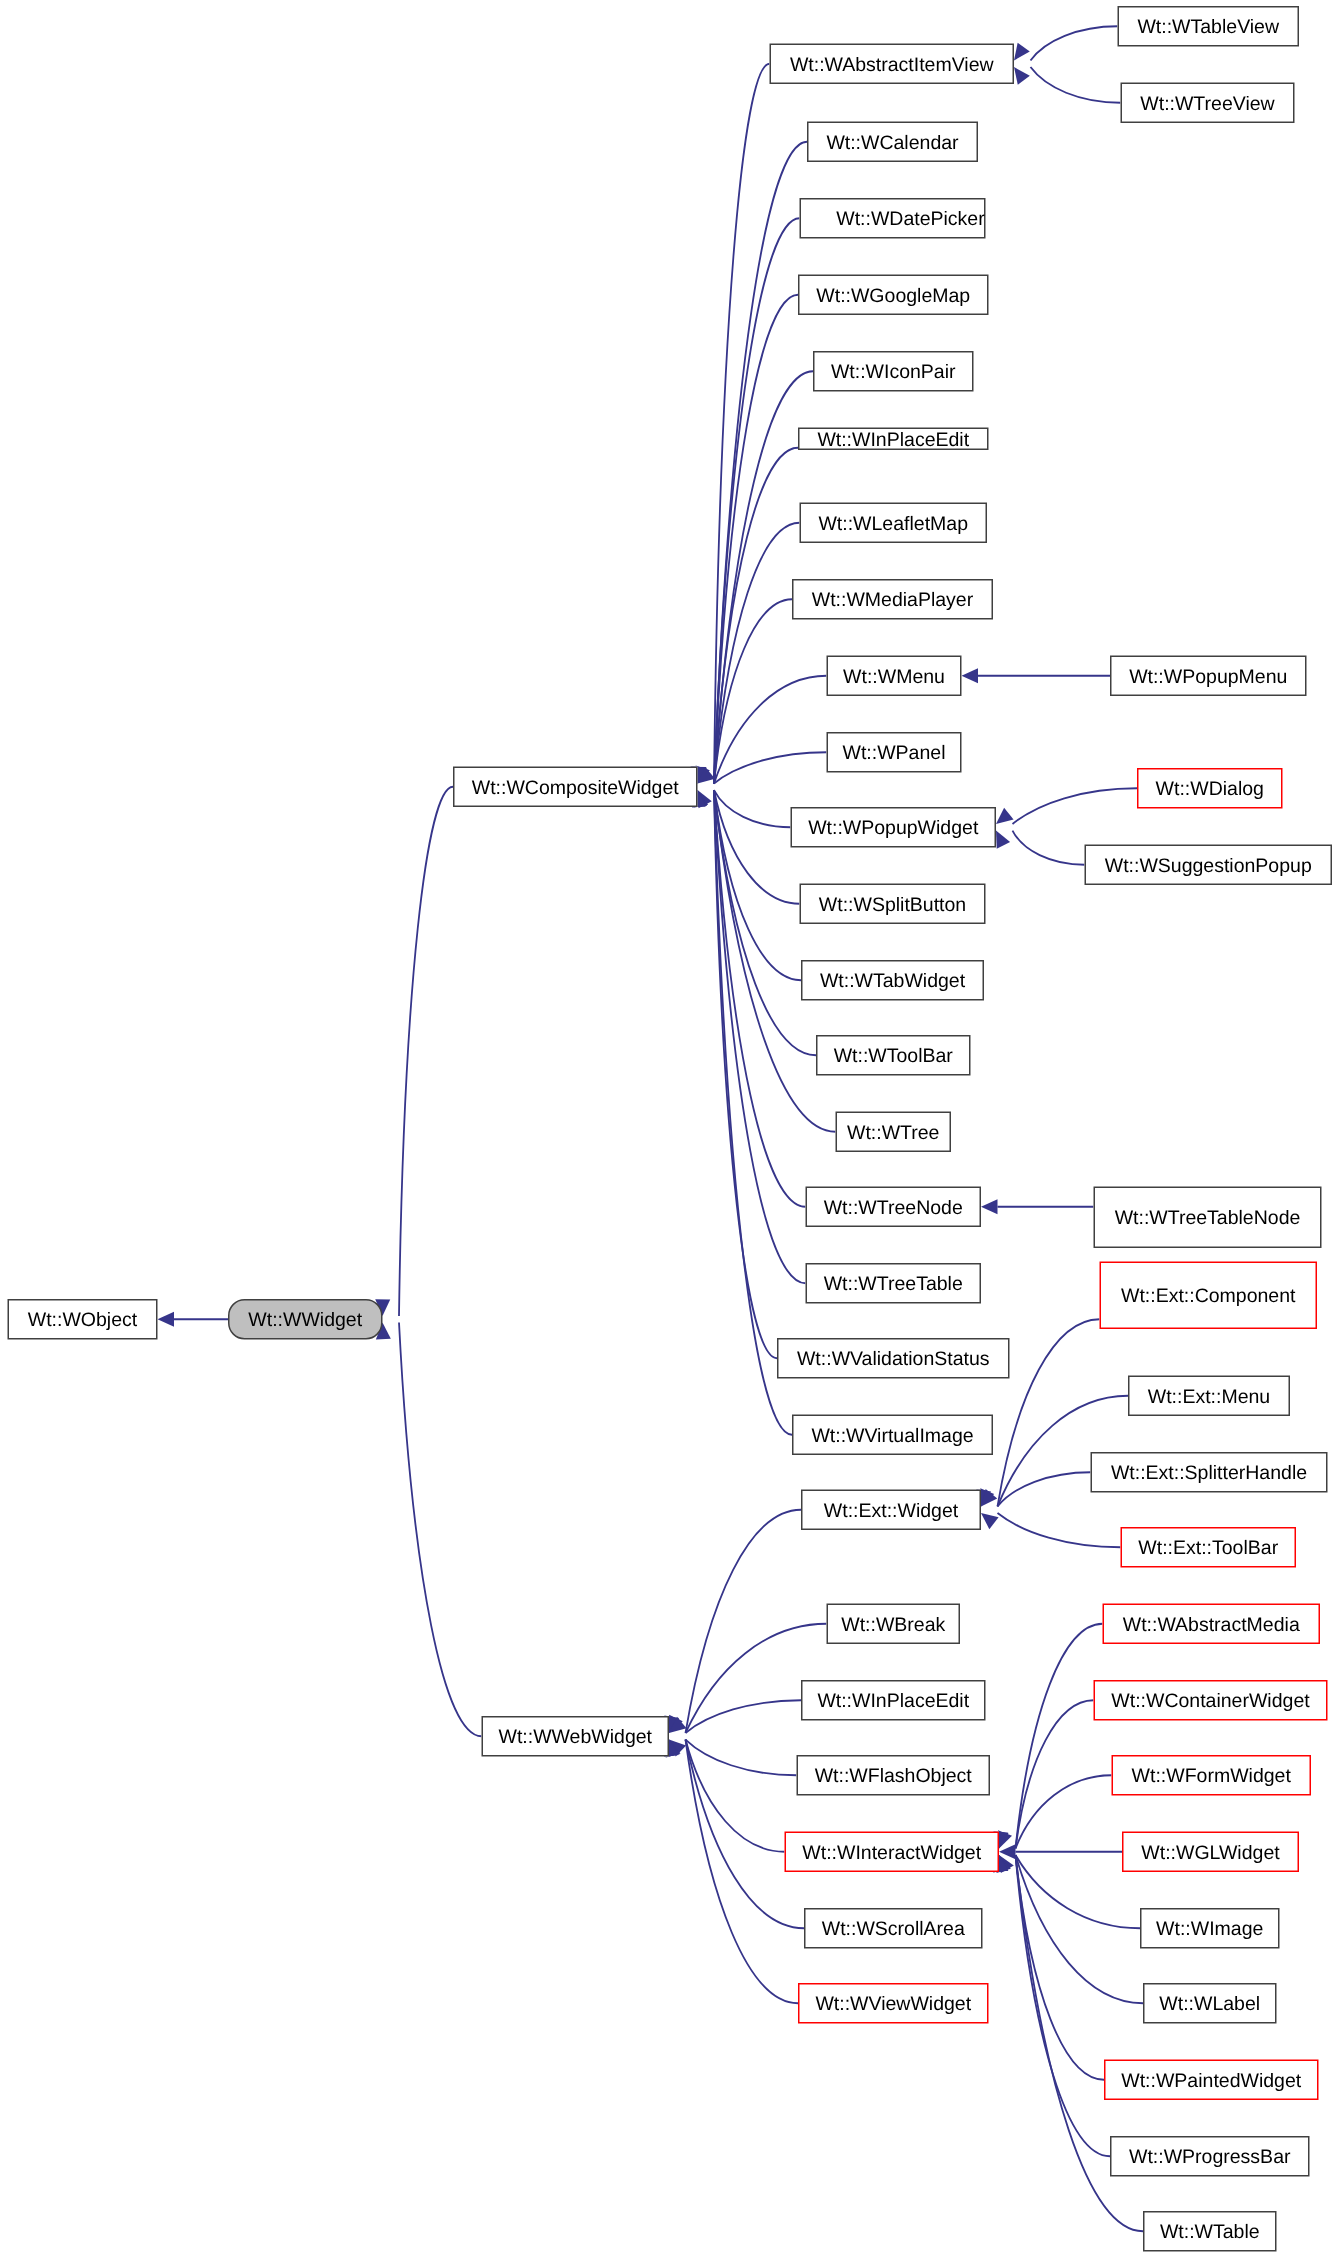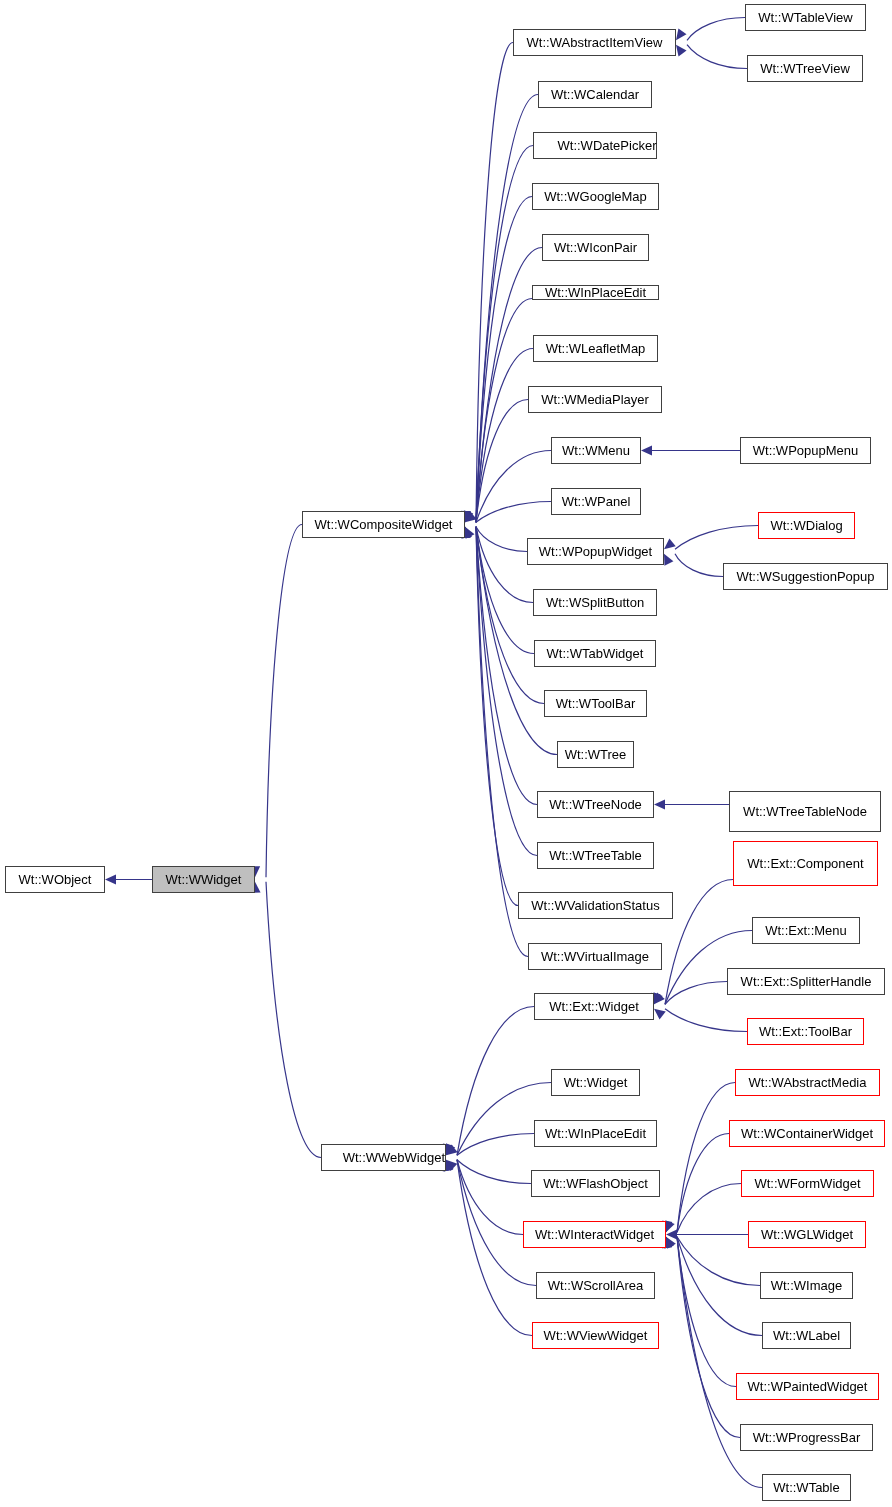--- a/index.html
+++ b/index.html
@@ -37,20 +37,21 @@
     white-space: nowrap;
     line-height: 1;
     z-index: 5;
   }
   .node.red {
     border-color: #ff0000;
   }
   .node.current {
     background: #bfbfbf;
     border-color: #404040;
+    border-radius: 11px;
   }
   .node .label {
     pointer-events: none;
   }
 </style>
 </head>
 <body>
 
 <div id="diagram-root">
   <svg id="edge-layer" viewBox="0 0 892 1507" width="892" height="1507" xmlns="http://www.w3.org/2000/svg">
@@ -154,21 +155,21 @@
   <div id="node-layer">
       <div class="node" style="left: 5px; top: 866px; width: 100px; height: 27px;">
         <span class="label">Wt::WObject</span>
       </div>
       <div class="node current" style="left: 152px; top: 866px; width: 103px; height: 27px;">
         <span class="label">Wt::WWidget</span>
       </div>
       <div class="node" style="left: 302px; top: 511px; width: 163px; height: 27px;">
         <span class="label">Wt::WCompositeWidget</span>
       </div>
-      <div class="node" style="left: 321px; top: 1144px; width: 125px; height: 27px; justify-content: flex-end;">
+      <div class="node" style="left: 321px; top: 1144px; width: 125px; height: 27px;">
         <span class="label">Wt::WWebWidget</span>
       </div>
       <div class="node" style="left: 513px; top: 29px; width: 163px; height: 27px; justify-content: center;">
         <span class="label">Wt::WAbstractItemView</span>
       </div>
       <div class="node" style="left: 538px; top: 81px; width: 114px; height: 27px;">
         <span class="label">Wt::WCalendar</span>
       </div>
       <div class="node" style="left: 533px; top: 132px; width: 124px; height: 27px; padding-left: 24px;">
         <span class="label">Wt::WDatePicker</span>
@@ -218,21 +219,21 @@
       <div class="node" style="left: 518px; top: 892px; width: 155px; height: 27px;">
         <span class="label">Wt::WValidationStatus</span>
       </div>
       <div class="node" style="left: 528px; top: 943px; width: 134px; height: 27px;">
         <span class="label">Wt::WVirtualImage</span>
       </div>
       <div class="node" style="left: 534px; top: 993px; width: 120px; height: 27px;">
         <span class="label">Wt::Ext::Widget</span>
       </div>
       <div class="node" style="left: 551px; top: 1069px; width: 89px; height: 27px;">
-        <span class="label">Wt::Widget</span>
+        <span class="label">Wt::WBreak</span>
       </div>
       <div class="node" style="left: 534px; top: 1120px; width: 123px; height: 27px;">
         <span class="label">Wt::WInPlaceEdit</span>
       </div>
       <div class="node" style="left: 531px; top: 1170px; width: 129px; height: 27px;">
         <span class="label">Wt::WFlashObject</span>
       </div>
       <div class="node red" style="left: 523px; top: 1221px; width: 143px; height: 27px;">
         <span class="label">Wt::WInteractWidget</span>
       </div>

